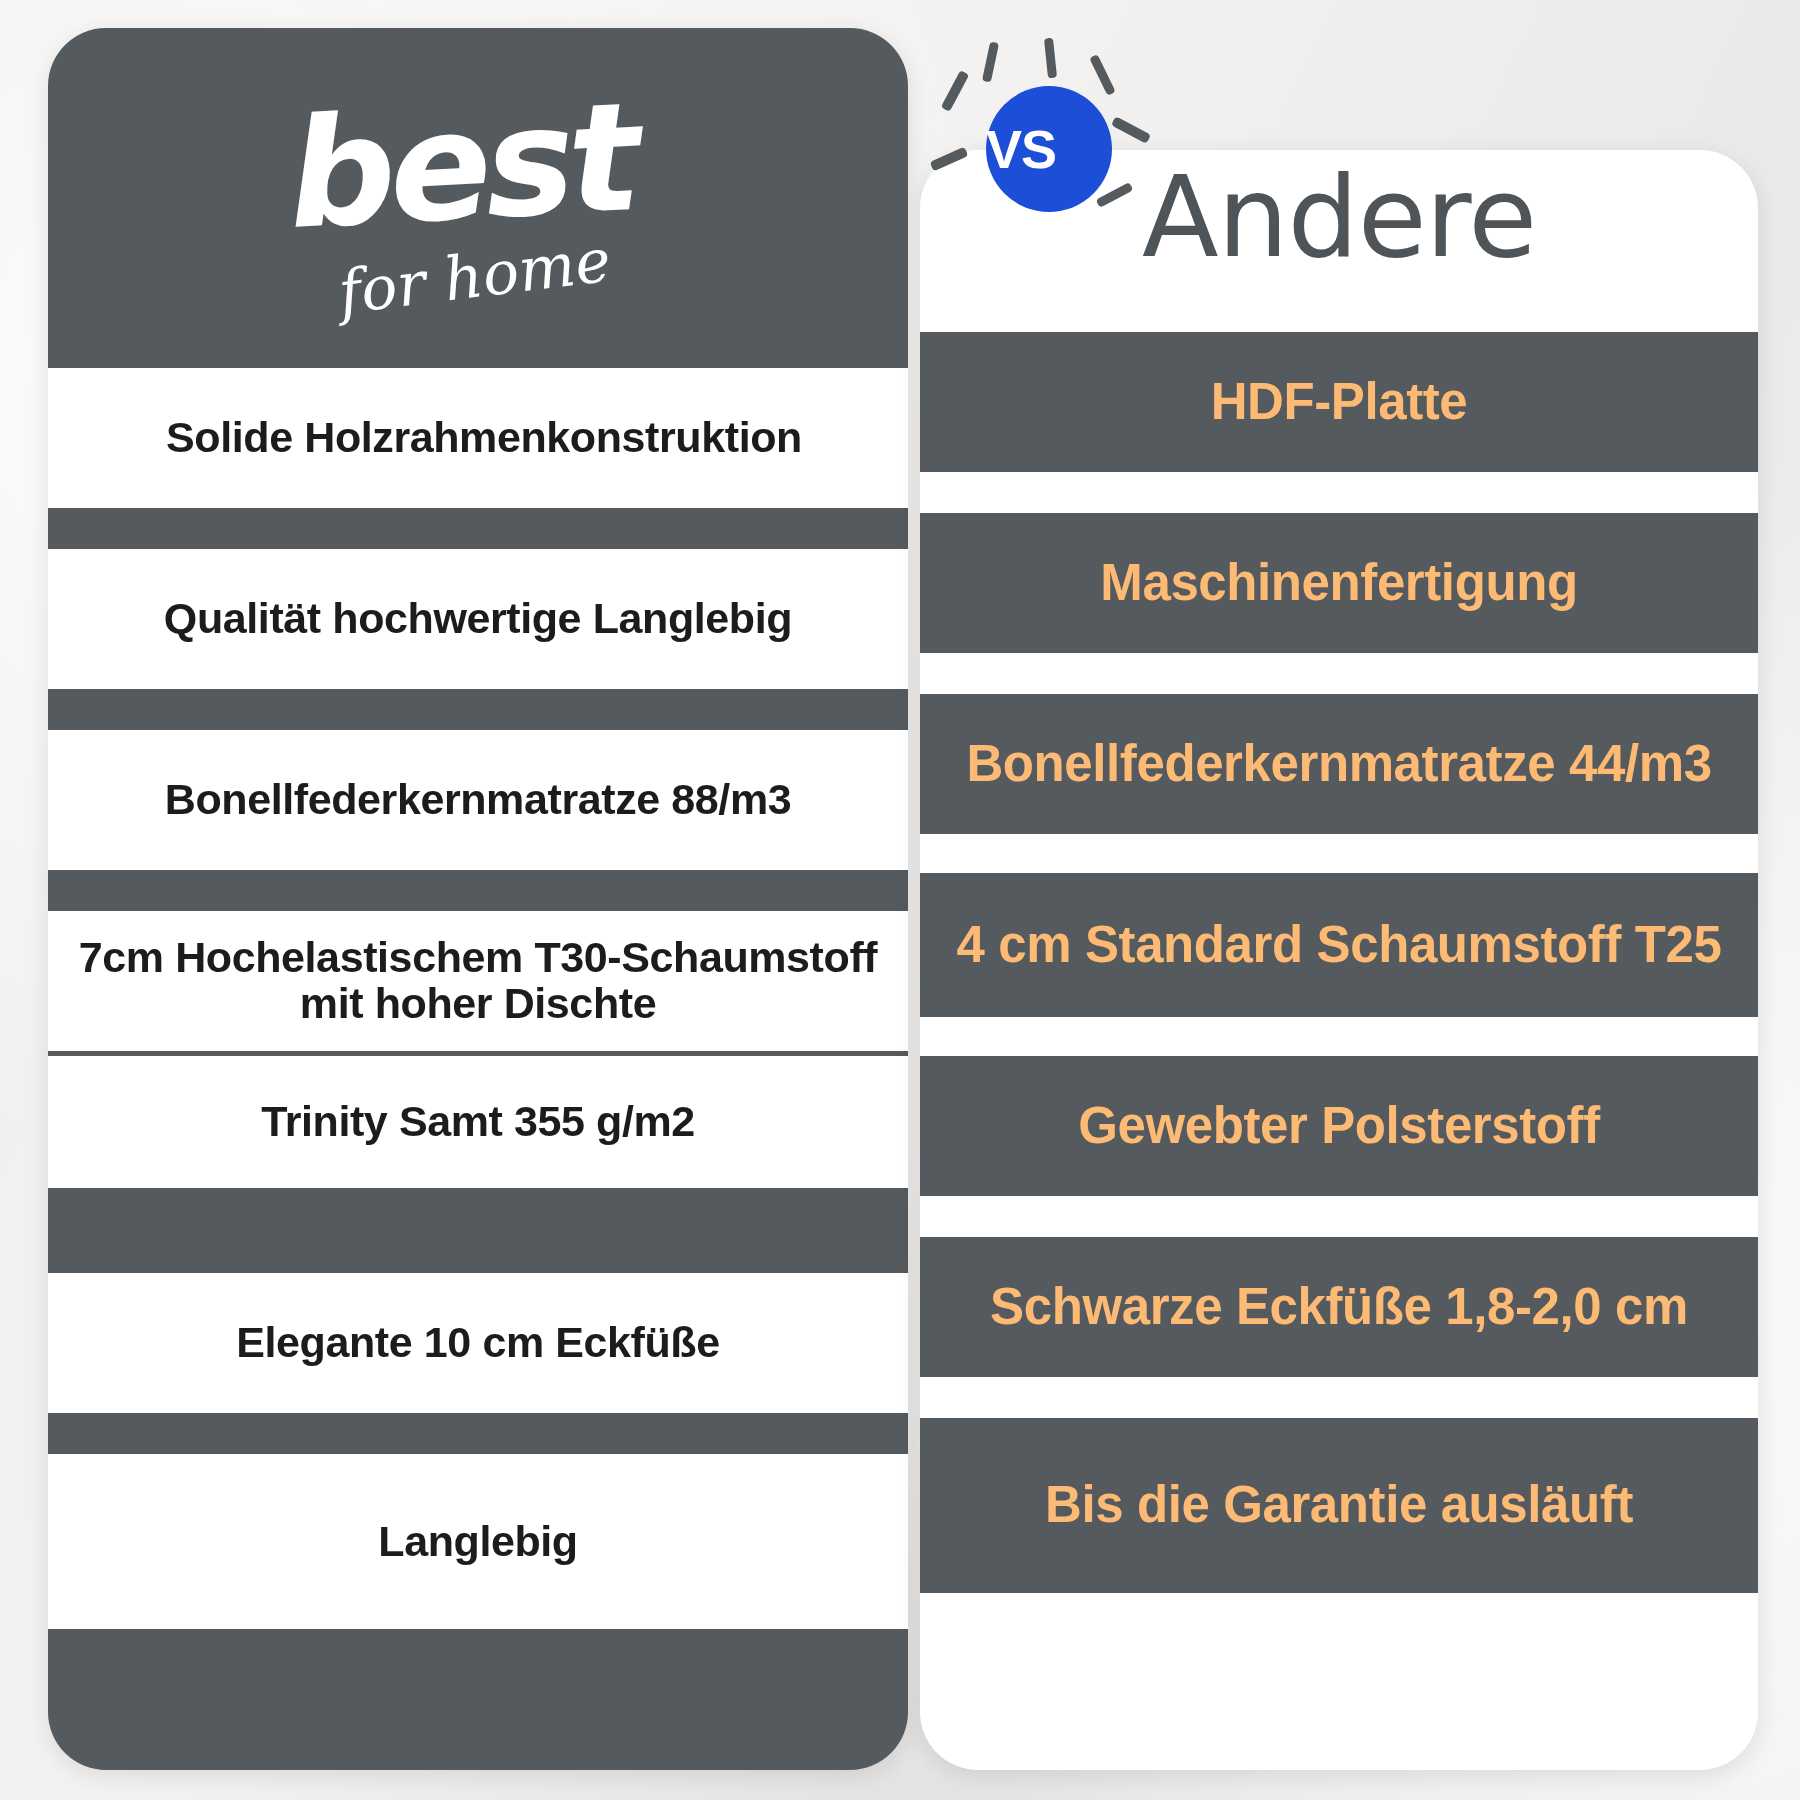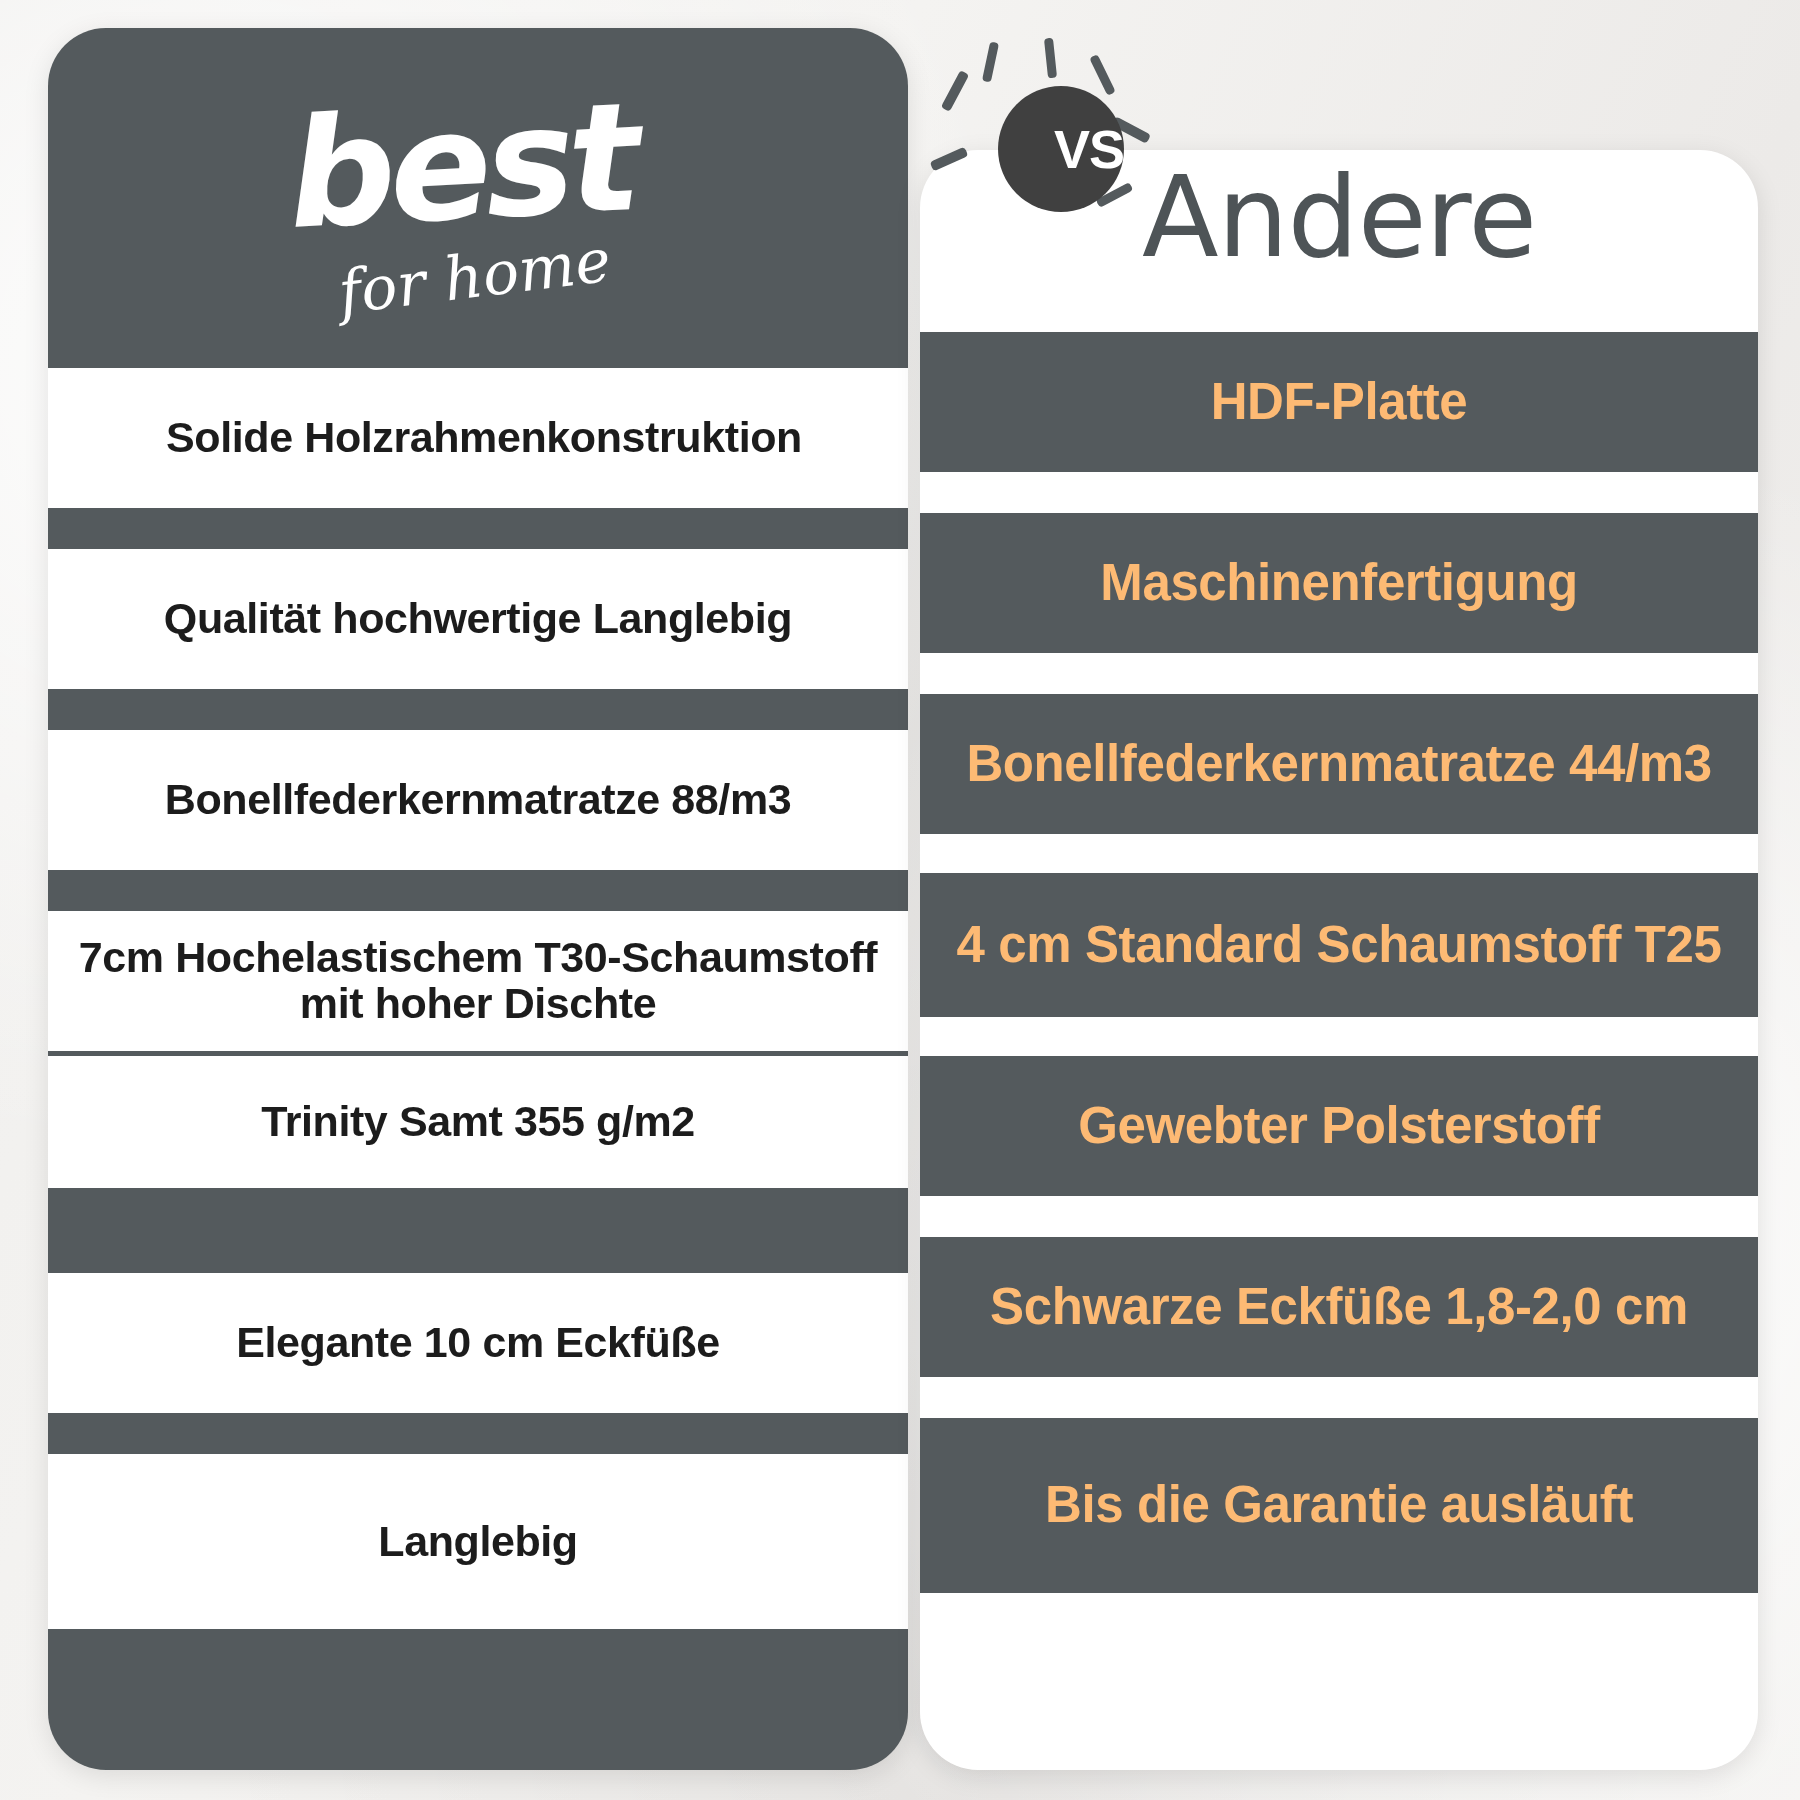--- a/index.html
+++ b/index.html
@@ -164,29 +164,29 @@
   .vs-wrap {
     position: absolute;
     left: 938px;
     top: 36px;
     width: 230px;
     height: 230px;
     z-index: 5;
   }
   .vs-circle {
     position: absolute;
-    left: 60px;
+    left: 48px;
     top: 50px;
     width: 126px;
     height: 126px;
     border-radius: 50%;
-    background: #404040;
-    display: flex;
-    align-items: center;
-    justify-content: flex-end;
+    background: #1d4ed8;
+    display: flex;
+    align-items: center;
+    justify-content: flex-start;
   }
   .vs-text {
     color: #ffffff;
     font-size: 54px;
     font-weight: bold;
     letter-spacing: -1px;
     line-height: 1;
   }
   .spark {
     position: absolute;

